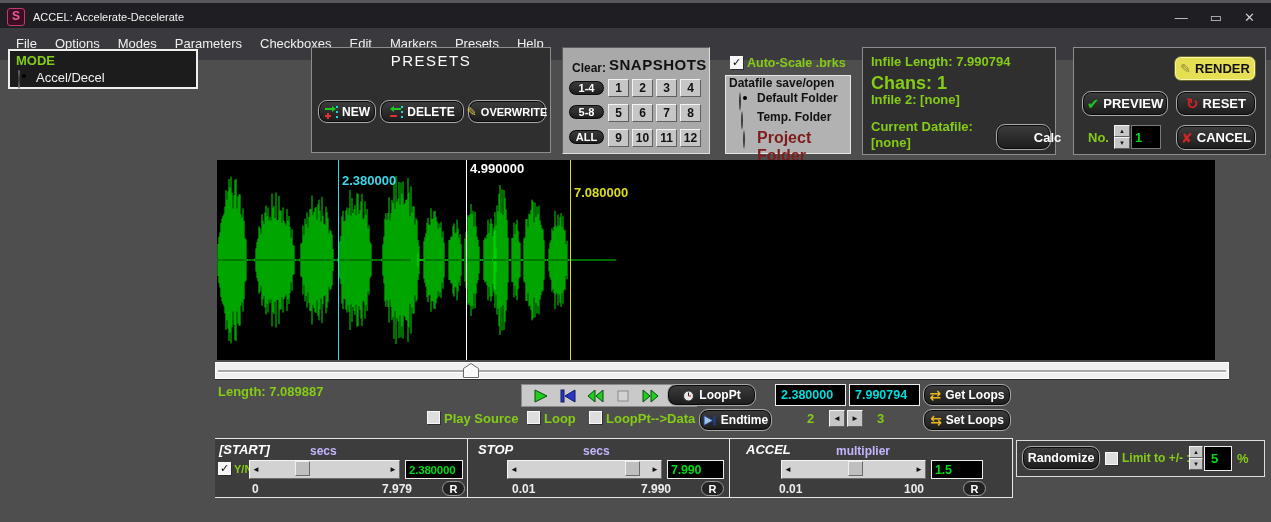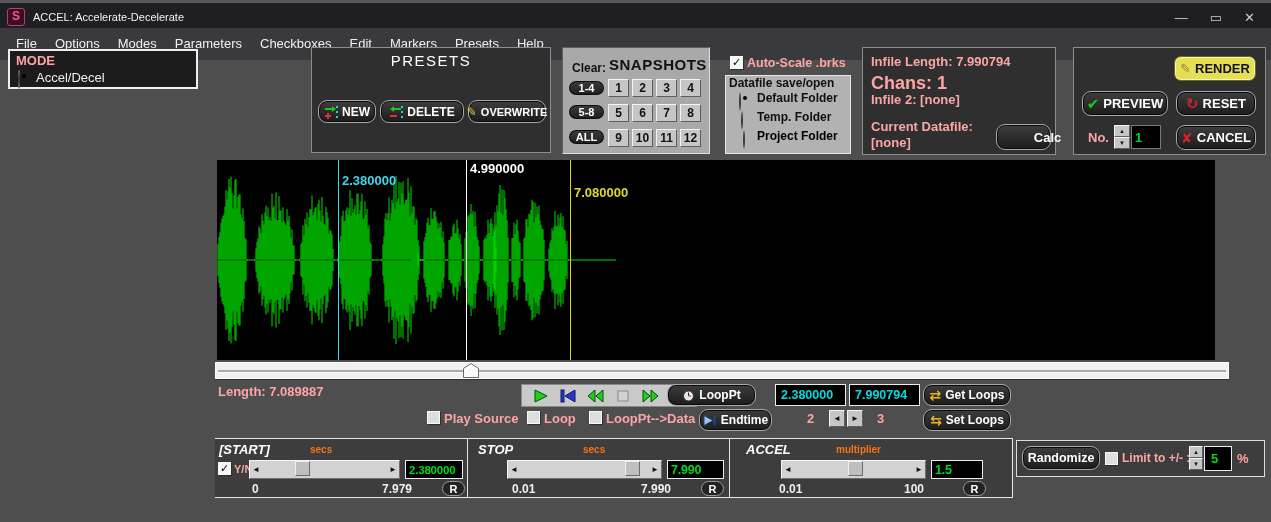--- a/index.html
+++ b/index.html
@@ -27,21 +27,21 @@
          display:flex;align-items:center;justify-content:center;color:#111;}
   .black-field{background:#000;border:1px solid #ededed;box-sizing:border-box;display:flex;align-items:center;
                font-weight:bold;overflow:hidden;}
   .checkbox{width:13px;height:13px;background:#dedede;border:1px solid #f8f8f8;box-shadow:1px 1px 0 #2e2e2e;
             box-sizing:border-box;display:flex;align-items:center;justify-content:center;}
   .checkbox .glyph{display:none;font-size:11px;font-weight:bold;color:#000;line-height:11px;}
   .checkbox.on{background:#f6f6f6;}
   .checkbox.on .glyph{display:block;}
   .radio{width:12px;height:12px;border-radius:50%;background:#f2f2f2;border:1px solid #3c3c3c;box-sizing:border-box;position:relative;}
   .radio.on::after{content:"";position:absolute;left:3px;top:3px;width:4px;height:4px;border-radius:50%;background:#000;}
-  .lbl{color:#fca5a5;font-weight:bold;white-space:nowrap;}
+  .lbl{color:#84cc16;font-weight:bold;white-space:nowrap;}
 
   
   .slider{background:#d2d2d2;border:1px solid;border-color:#f5f5f5 #6e6e6e #6e6e6e #f5f5f5;box-sizing:border-box;}
   .sl-arrow{position:absolute;top:0;bottom:0;width:12px;display:flex;align-items:center;justify-content:center;
             color:#111;font-size:8px;}
   .sl-arrow.left{left:0;} .sl-arrow.right{right:0;}
   .sl-track{position:absolute;left:12px;right:12px;top:0;bottom:0;}
   .sl-thumb{position:absolute;top:0px;width:15px;height:15px;background:#bfbfbf;border:1px solid;
             border-color:#efefef #6a6a6a #6a6a6a #efefef;box-sizing:border-box;}
 
@@ -61,21 +61,21 @@
   .scroll-thumb{position:absolute;top:0;width:16px;height:15px;}
 
   .transport{left:521px;top:384px;width:176px;height:23px;background:#c9c9c9;border:1px solid #8a8a8a;
              box-sizing:border-box;display:flex;align-items:center;justify-content:space-between;padding:0 8px;}
   .tbtn{display:flex;align-items:center;justify-content:center;width:20px;height:16px;}
 
   .params-strip{left:215px;top:438px;width:797px;height:58px;background:#3d3d3d;
                 border-top:1px solid #e6e6e6;border-bottom:1px solid #e6e6e6;border-right:1px solid #e6e6e6;box-sizing:content-box;}
   .divider{position:absolute;top:0;bottom:0;width:1px;background:#e6e6e6;}
   .param-name{font-style:italic;font-weight:bold;font-size:13px;color:#fff;}
-  .param-unit{font-size:10px;color:#f97316;font-weight:bold;}
+  .param-unit{font-size:12px;color:#c4b5fd;font-weight:bold;}
   .range-lbl{font-size:12px;color:#eee;font-weight:bold;}
 
   .randomize-box{left:1016px;top:440px;width:249px;height:37px;background:#3d3d3d;border:1px solid #dcdcdc;box-sizing:border-box;text-align:center;}
 
   .spin{display:flex;flex-direction:column;}
   .spin .bevel{font-size:6px;line-height:6px;}
 
   svg{display:block;}
 </style>
 </head>
@@ -169,21 +169,21 @@
       <span class="glyph">✓</span>
     </span>
     <span class="abs lbl" style="left:23px;top:9px;font-size:12.5px;">Auto-Scale .brks</span>
     <div class="abs" style="left:1px;top:28px;width:126px;height:79px;background:#b2b2b2;border:1px solid #e6e6e6;box-sizing:border-box;">
       <span class="abs" style="left:3px;top:0px;font-weight:bold;font-size:12px;color:#111;">Datafile save/open</span>
       <span class="abs radio on" style="left:13px;top:17px;width:11px;height:11px;"></span>
       <span class="abs" style="left:31px;top:15px;font-weight:bold;font-size:12px;color:#111;">Default Folder</span>
       <span class="abs radio" style="left:13px;top:36px;width:11px;height:11px;"></span>
       <span class="abs" style="left:31px;top:34px;font-weight:bold;font-size:12px;color:#111;">Temp. Folder</span>
       <span class="abs radio" style="left:13px;top:55px;width:11px;height:11px;"></span>
-      <span class="abs" style="left:31px;top:53px;font-weight:bold;font-size:12px;color:#000000;">Project Folder</span>
+      <span class="abs" style="left:31px;top:53px;font-weight:bold;font-size:16px;color:#7f1d1d;">Project Folder</span>
     </div>
   </div>
 
   <div class="abs panel-dark" style="left:862px;top:47px;width:194px;height:108px;">
     <span class="abs lbl" style="left:8px;top:6px;font-size:13px;">Infile Length: 7.990794</span>
     <span class="abs lbl" style="left:8px;top:25px;font-size:18px;">Chans: 1</span>
     <span class="abs lbl" style="left:8px;top:44px;font-size:13px;">Infile 2: [none]</span>
     <span class="abs lbl" style="left:8px;top:71px;font-size:13px;">Current Datafile:</span>
     <span class="abs lbl" style="left:8px;top:87px;font-size:13px;">[none]</span>
     <div class="abs btn" style="left:133px;top:76px;width:55px;height:26px;">

